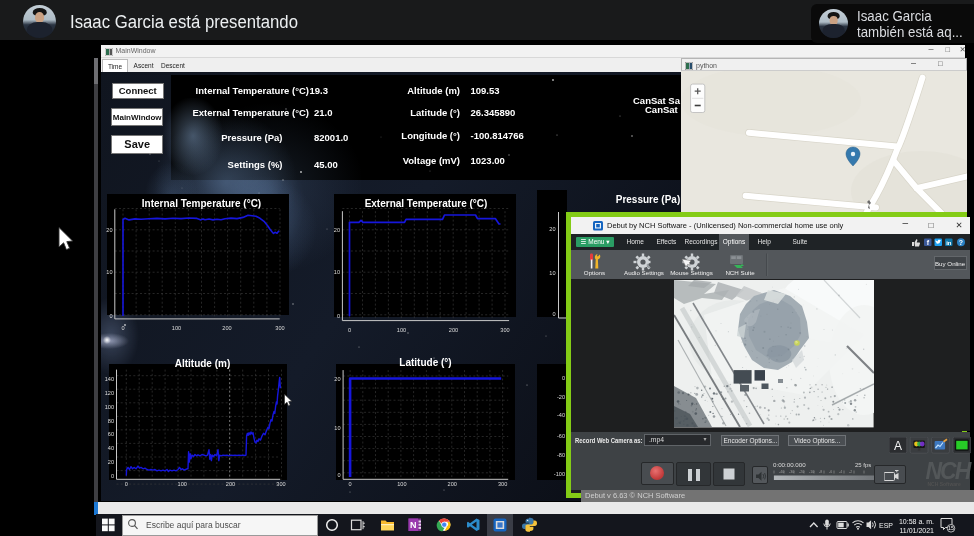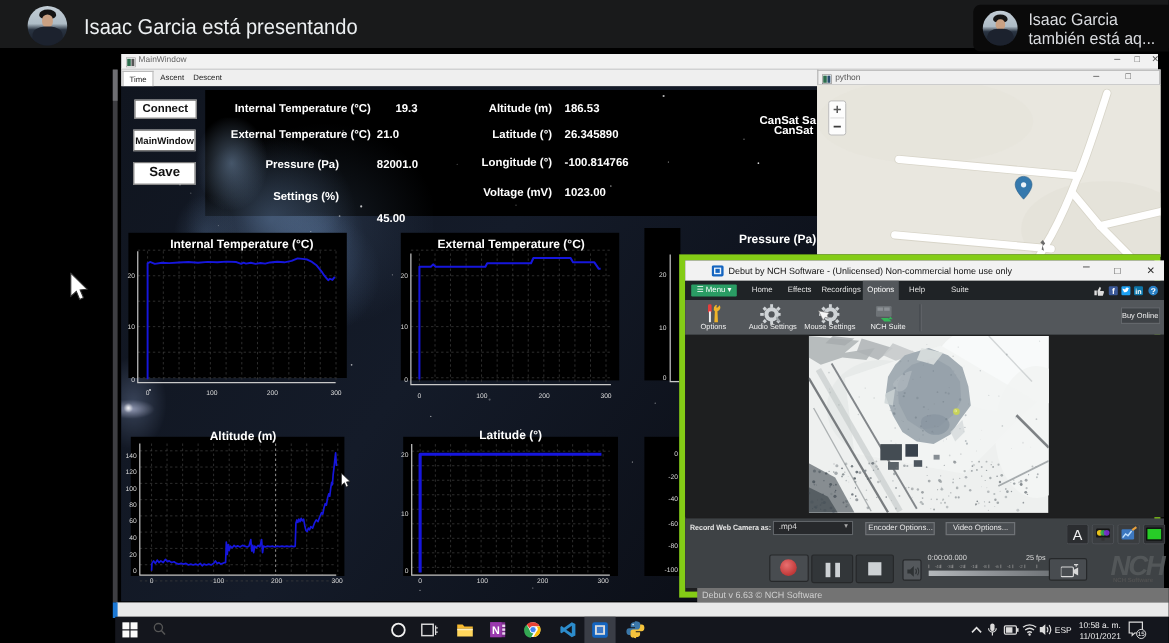--- a/index.html
+++ b/index.html
@@ -96,30 +96,30 @@
  radial-gradient(ellipse 42px 55px at 62px 38px,rgba(130,160,196,.5),rgba(130,160,196,0) 72%),
  radial-gradient(ellipse 95px 95px at 95px 85px,rgba(100,130,170,.45),rgba(100,130,170,0) 75%),
  radial-gradient(ellipse 75px 70px at 130px 130px,rgba(88,118,160,.38),rgba(88,118,160,0) 75%),
  radial-gradient(ellipse 120px 110px at 140px 90px,rgba(95,125,165,.22),rgba(95,125,165,0) 78%),
  radial-gradient(ellipse 35px 45px at 40px 98px,rgba(90,120,160,.3),rgba(90,120,160,0) 75%)"></div>
    <div class="btnw" id="btn1">Connect</div>
    <div class="btnw" id="btn2">MainWindow</div>
    <div class="btnw" id="btn3">Save</div>
 
    <div class="tl tr" style="right:656px;top:13px">Internal Temperature (°C)</div>
-   <div class="tl" style="left:229px;top:13px">19.3</div>
+   <div class="tl" style="left:209px;top:13px">19.3</div>
    <div class="tl tr" style="right:656px;top:35px">External Temperature (°C)</div>
    <div class="tl" style="left:213.5px;top:35px">21.0</div>
    <div class="tl tr" style="right:682.5px;top:59.5px">Pressure (Pa)</div>
    <div class="tl" style="left:213.5px;top:59.5px">82001.0</div>
    <div class="tl tr" style="right:682.5px;top:87px">Settings (%)</div>
-   <div class="tl" style="left:213.5px;top:105px">45.00</div>
+   <div class="tl" style="left:213.5px;top:87px">45.00</div>
 
    <div class="tl tr" style="right:505px;top:13px">Altitude (m)</div>
-   <div class="tl" style="left:370px;top:13px">186.53</div>
+   <div class="tl" style="left:370px;top:13px">109.53</div>
    <div class="tl tr" style="right:505px;top:34.5px">Latitude (°)</div>
    <div class="tl" style="left:370px;top:34.5px">26.345890</div>
    <div class="tl tr" style="right:505px;top:58px">Longitude (°)</div>
    <div class="tl" style="left:370px;top:58px">-100.814766</div>
    <div class="tl tr" style="right:505px;top:82.5px">Voltage (mV)</div>
    <div class="tl" style="left:370px;top:82.5px">1023.00</div>
 
    <div class="tl" style="left:532.5px;top:23px">CanSat Sa</div>
    <div class="tl" style="left:544.5px;top:31.5px">CanSat</div>
    <svg class="abs" style="left:0;top:0" width="864.5" height="428.5" id="chartsvg">
@@ -883,20 +883,21 @@
           </svg>
         </div>
    <div style="position:absolute;left:355px;top:26px;width:42px;height:30px;color:#55595b;font-weight:bold;font-size:23px;font-style:italic;letter-spacing:-2px;opacity:.92">NCH<div style="font-size:5px;letter-spacing:0;font-style:normal;color:#525252;margin-top:-4px;margin-left:2px">NCH Software</div></div>
   </div>
   <div class="abs" id="dwstatus">Debut v 6.63 © NCH Software</div>
  </div>
 
  <div class="abs" id="whitestrip"></div>
  <div class="abs" id="bluestrip"></div>
  <div class="abs" id="taskbar"></div>
+ <div class="abs" id="searchbox">Escribe aquí para buscar</div>
  <div class="abs" id="debuthl"></div>
  <svg class="abs" style="left:96px;top:514px" width="878" height="22">
 
   <g fill="#fbfbfb">
         <rect x="6" y="4.6" width="5.8" height="5.8"></rect>
         <rect x="12.8" y="4.6" width="5.8" height="5.8"></rect>
         <rect x="6" y="11.4" width="5.8" height="5.8"></rect>
         <rect x="12.8" y="11.4" width="5.8" height="5.8"></rect>
       </g>
 

